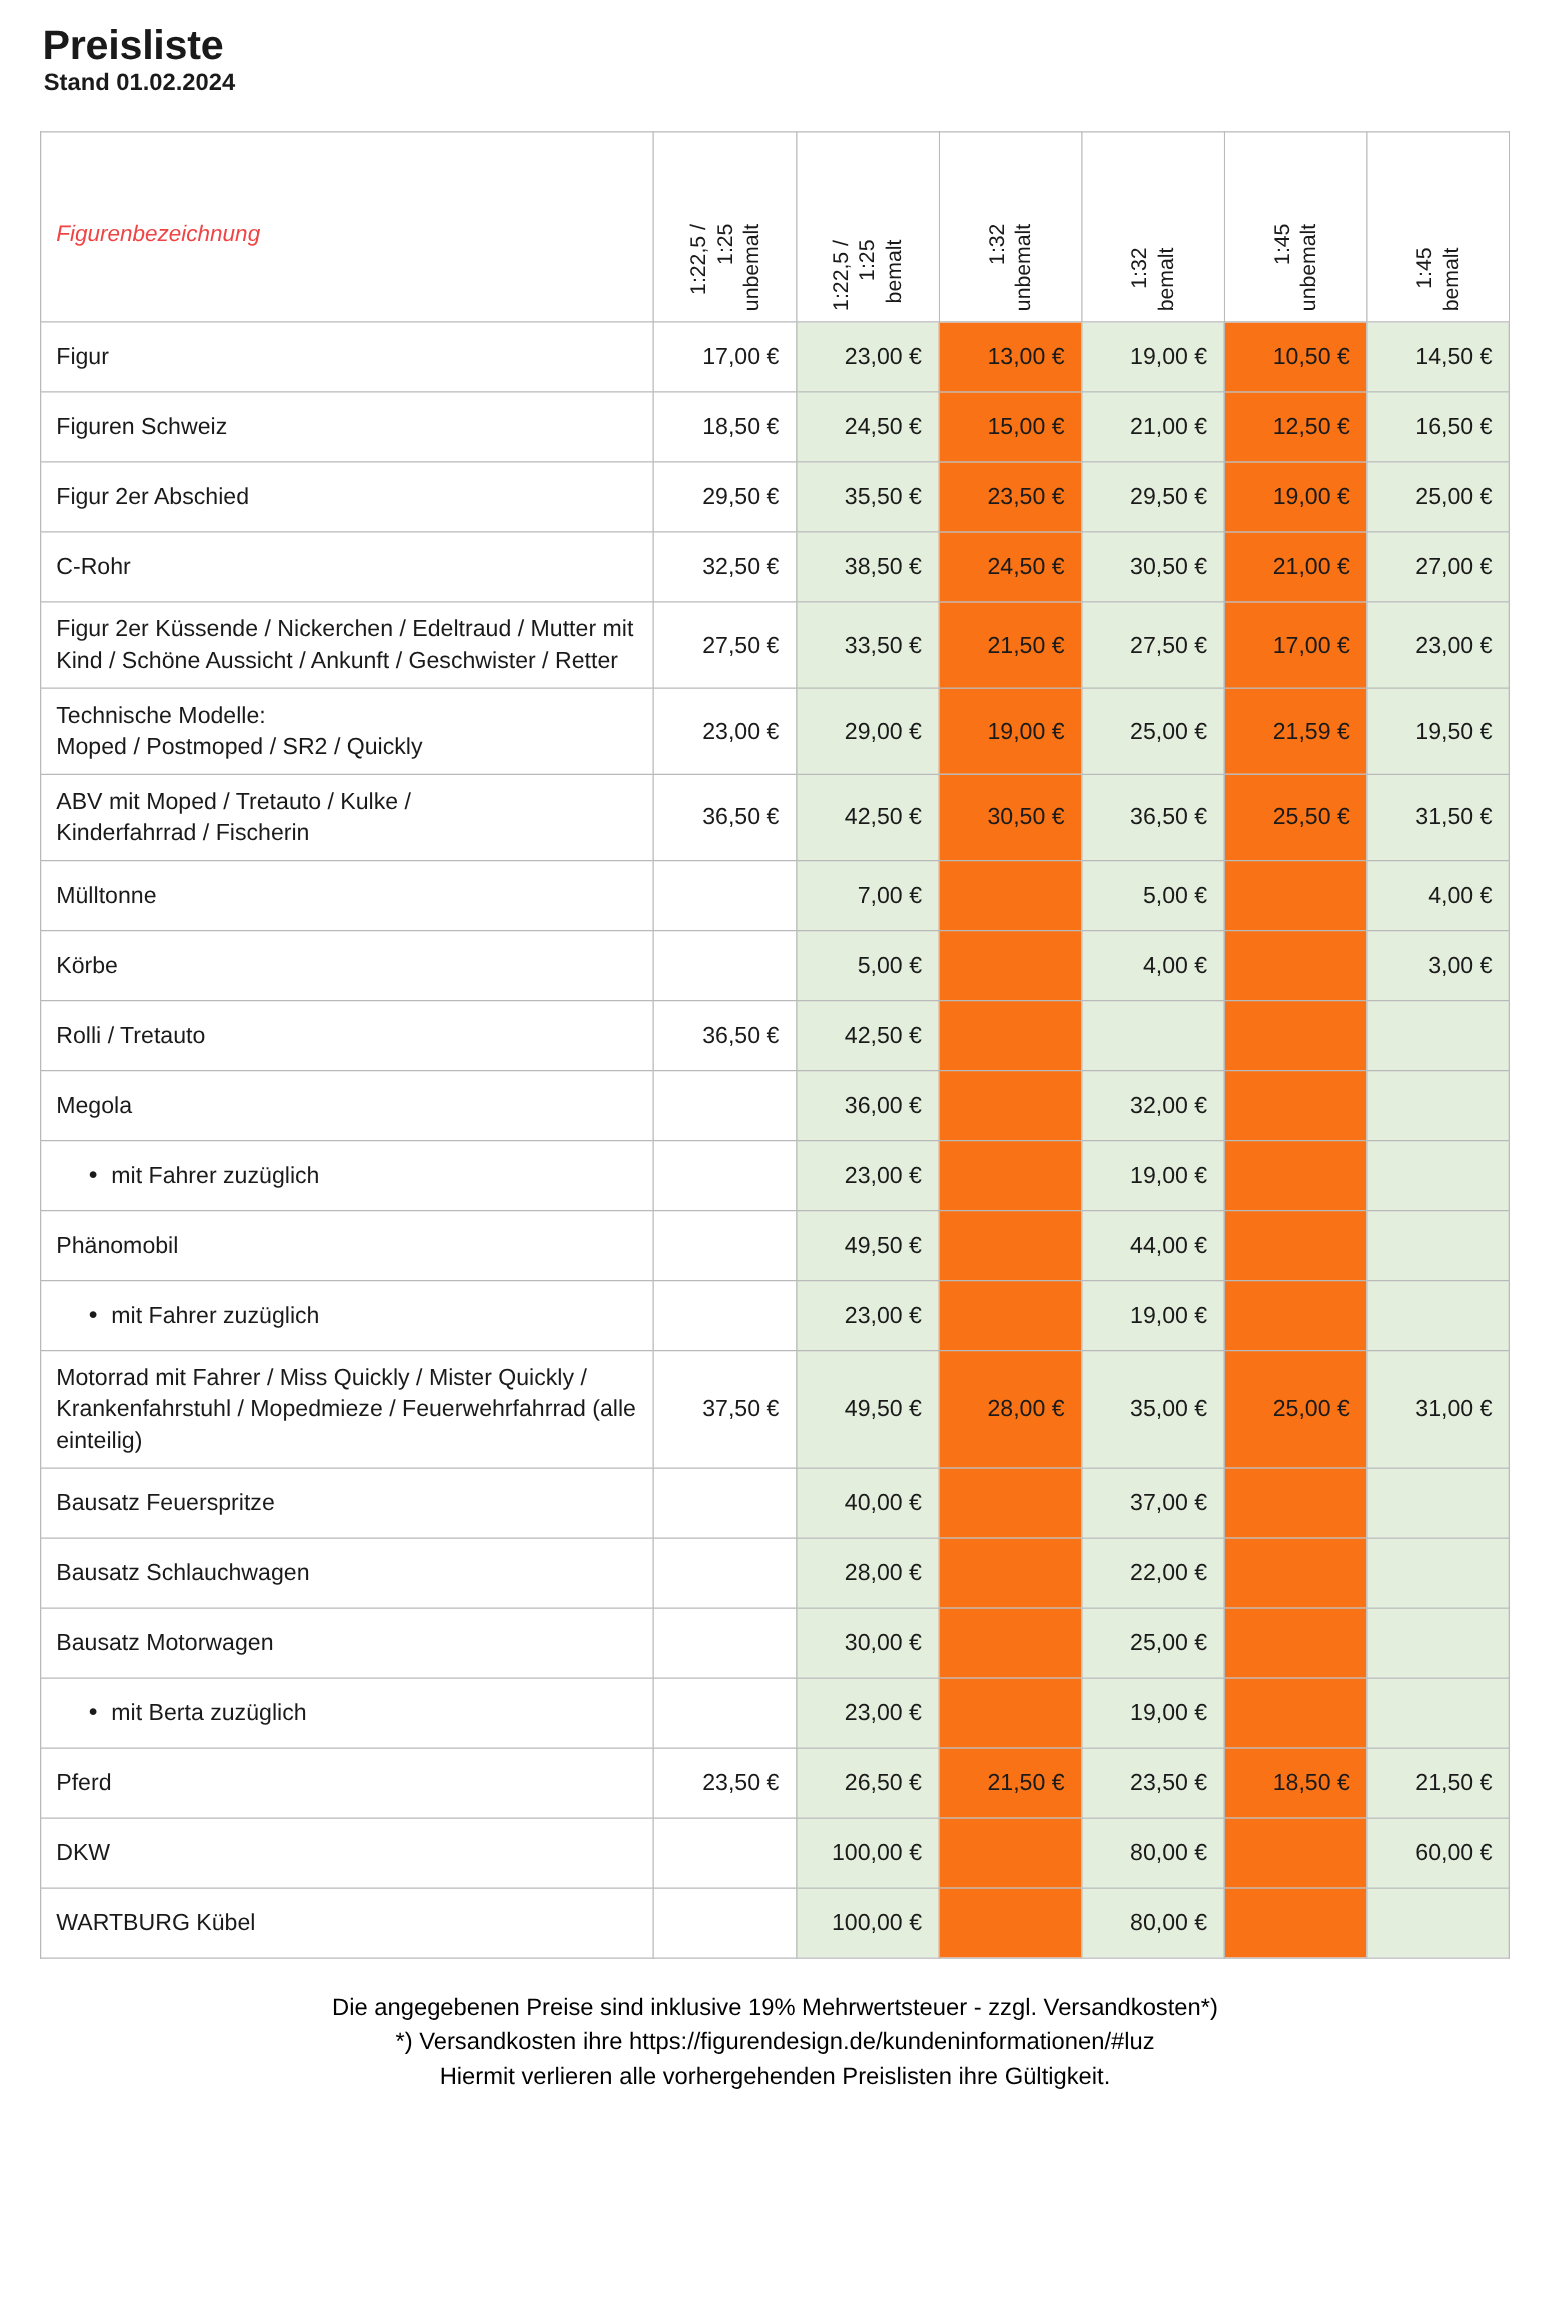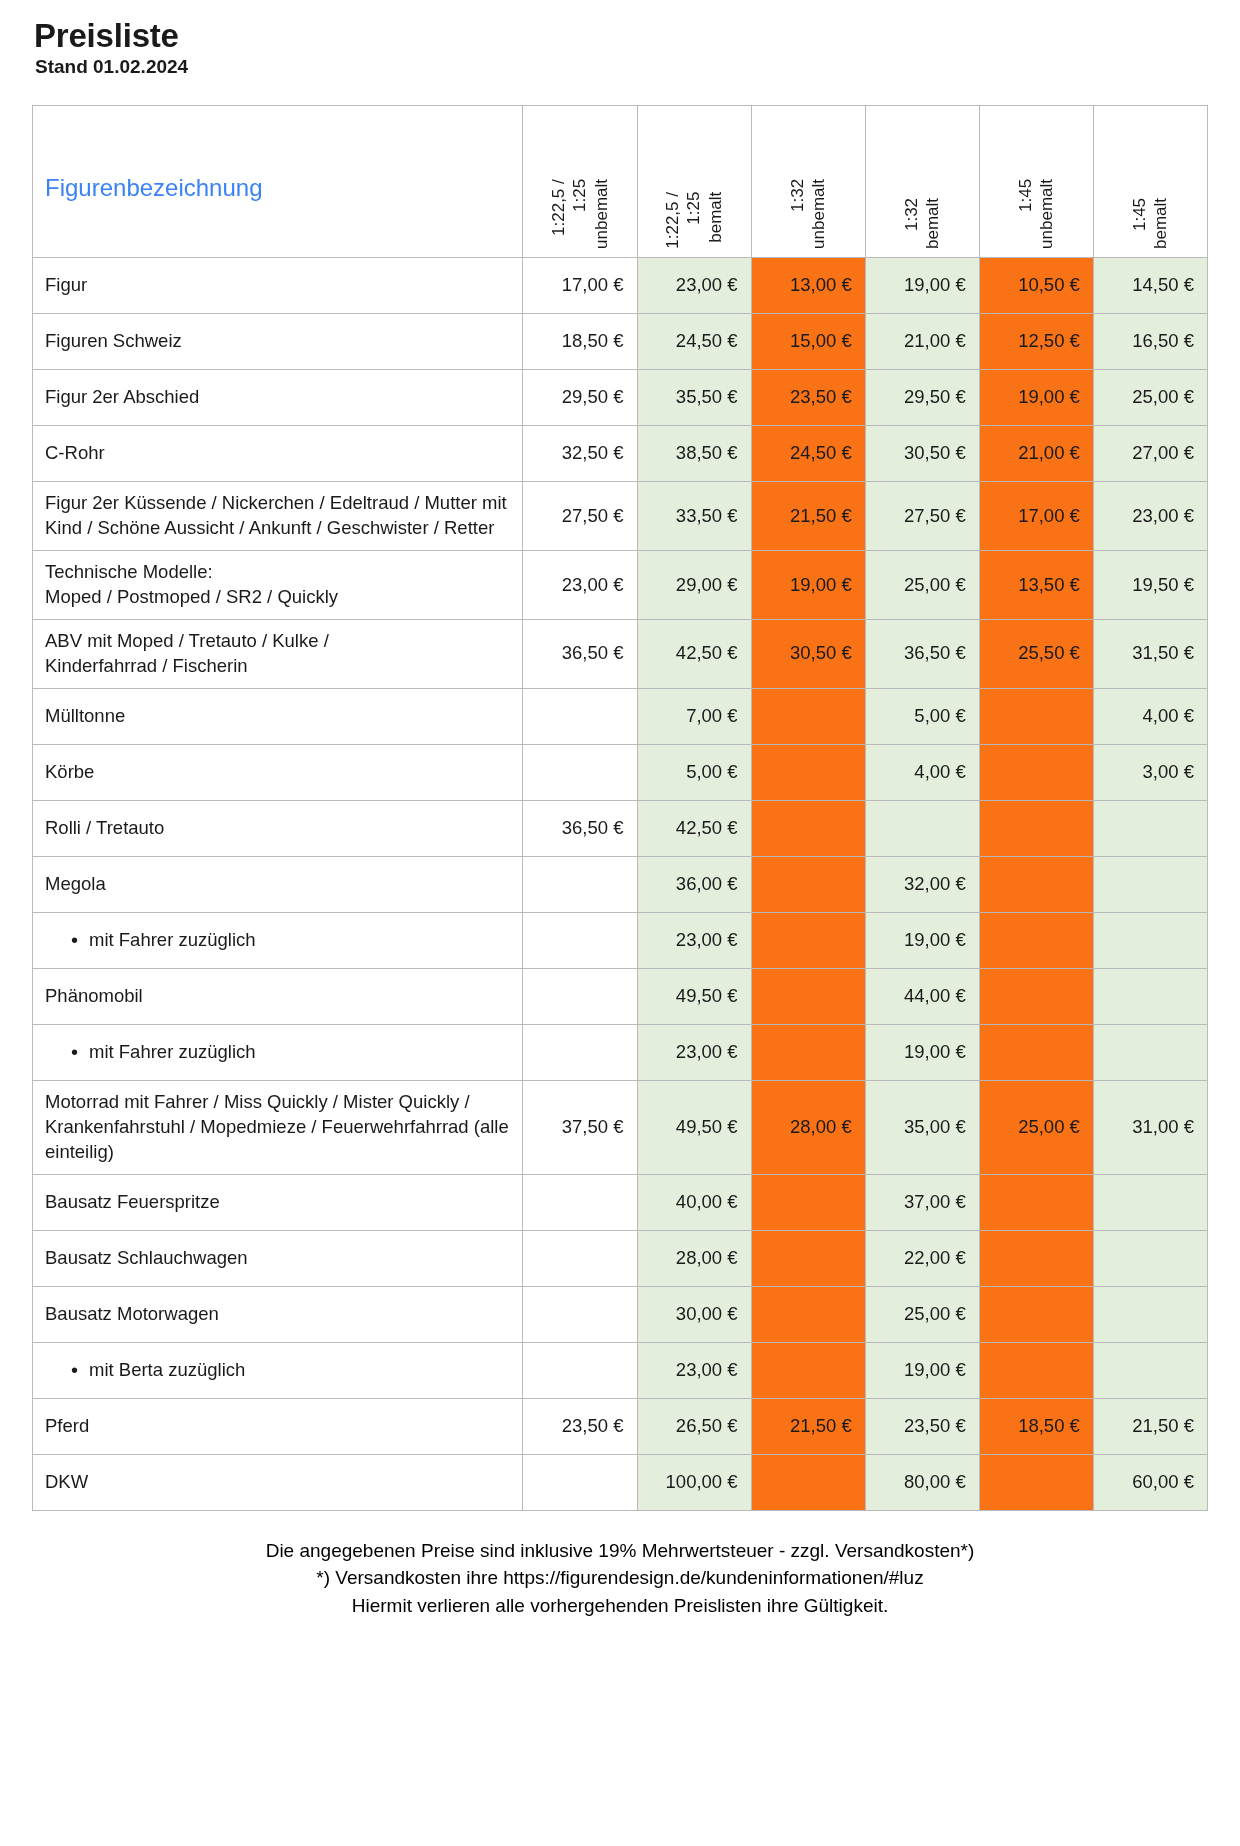--- a/index.html
+++ b/index.html
@@ -47,22 +47,23 @@
   
   thead th {
     height: 152px;
     font-weight: normal;
     background: #ffffff;
   }
   th.hdr-name {
     text-align: left;
     vertical-align: top;
     padding: 12px 0 0 12px !important;
-    font-size: 24px;
-    color: #3b82f6;
+    font-size: 18px;
+    color: #ef4444;
+    font-style: italic;
   }
   th.hdr-rot {
     position: relative;
   }
   th.hdr-rot .rot {
     position: absolute;
     left: 0; right: 0; bottom: 8px;
     display: flex;
     justify-content: center;
     align-items: flex-end;
@@ -236,21 +237,21 @@
         </tr>
         <tr>
           <td class="name">
             <span class="" style="display: block;">Technische Modelle:</span>
             <span class="" style="display: block;">Moped / Postmoped / SR2 / Quickly</span>
           </td>
           <td class="val">23,00 €</td>
           <td class="val shade-green">29,00 €</td>
           <td class="val shade-gray">19,00 €</td>
           <td class="val shade-green">25,00 €</td>
-          <td class="val shade-gray">13,50 €</td>
+          <td class="val shade-gray">21,59 €</td>
           <td class="val shade-green">19,50 €</td>
         </tr>
         <tr>
           <td class="name">
             <span class="" style="display: block;">ABV mit Moped / Tretauto / Kulke /</span>
             <span class="" style="display: block;">Kinderfahrrad / Fischerin</span>
           </td>
           <td class="val">36,50 €</td>
           <td class="val shade-green">42,50 €</td>
           <td class="val shade-gray">30,50 €</td>
@@ -405,20 +406,31 @@
           <td class="name">
             <span class="" style="display: block;">DKW</span>
           </td>
           <td class="val"></td>
           <td class="val shade-green">100,00 €</td>
           <td class="val shade-gray"></td>
           <td class="val shade-green">80,00 €</td>
           <td class="val shade-gray"></td>
           <td class="val shade-green">60,00 €</td>
         </tr>
+        <tr>
+          <td class="name">
+            <span class="" style="display: block;">WARTBURG Kübel</span>
+          </td>
+          <td class="val"></td>
+          <td class="val shade-green">100,00 €</td>
+          <td class="val shade-gray"></td>
+          <td class="val shade-green">80,00 €</td>
+          <td class="val shade-gray"></td>
+          <td class="val shade-green"></td>
+        </tr>
       </tbody>
   </table>
 
   <div class="footer">
     <div>Die angegebenen Preise sind inklusive 19% Mehrwertsteuer - zzgl. Versandkosten*)</div>
     <div>*) Versandkosten ihre https://figurendesign.de/kundeninformationen/#luz</div>
     <div>Hiermit verlieren alle vorhergehenden Preislisten ihre Gültigkeit.</div>
   </div>
 </div>
 

